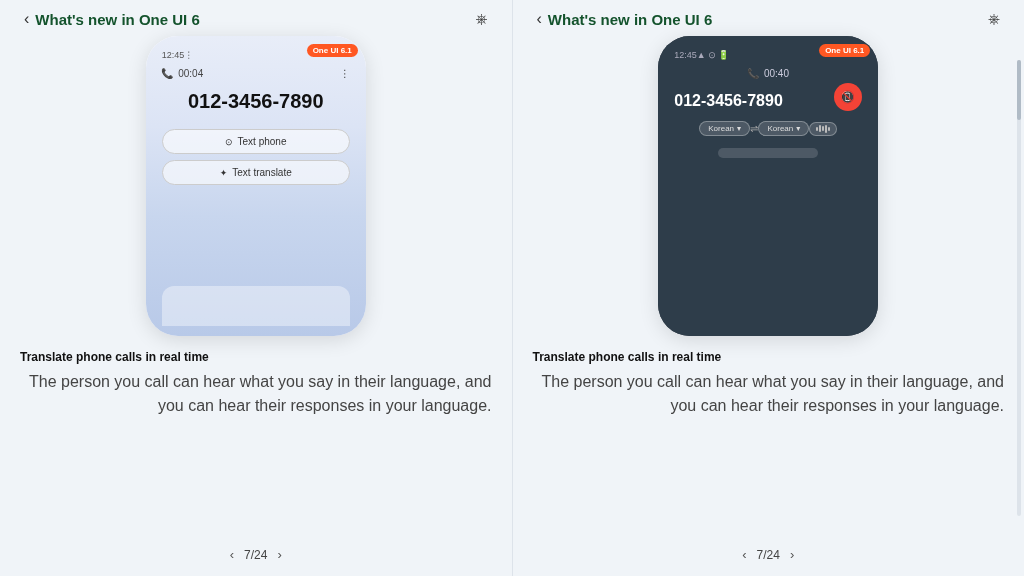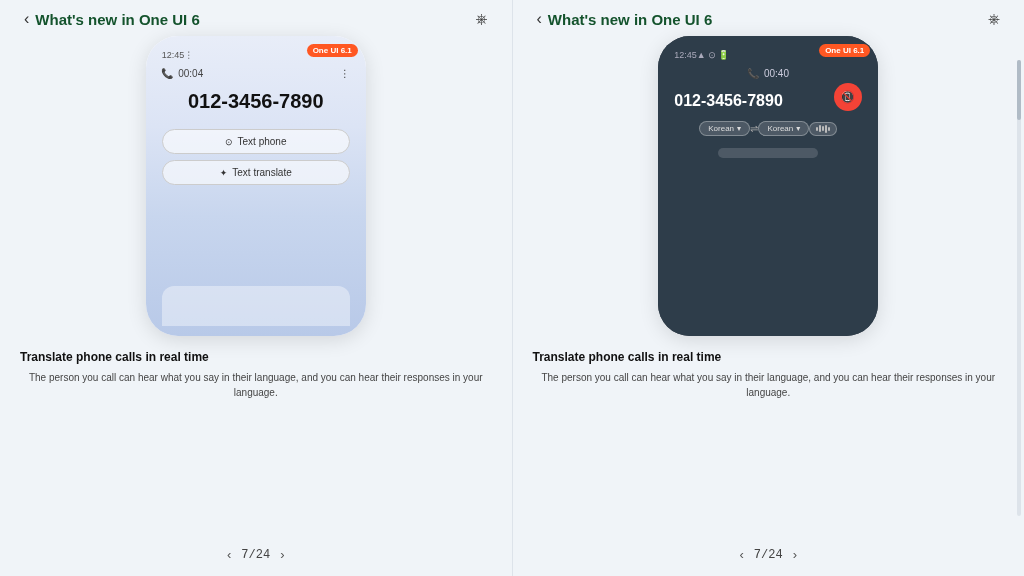--- a/index.html
+++ b/index.html
@@ -218,44 +218,43 @@
     
     .card-title {
       font-size: 12px;
       font-weight: 700;
       color: #111;
       margin-bottom: 6px;
       text-align: left;
       width: 100%;
     }
     .card-desc {
-      font-size: 10px;
+      font-size: 16px;
       color: #444;
       line-height: 1.5;
-      text-align: center;
+      text-align: right;
       width: 100%;
     }
 
     
     .pagination {
       display: flex;
       align-items: center;
       gap: 10px;
       margin-top: auto;
       padding-top: 10px;
     }
     .page-arrow {
       font-size: 13px;
       color: #555;
       cursor: pointer;
     }
     .page-text {
       font-size: 12px;
       color: #444;
-      font-family: Liberation Mono, monospace;
     }
 
     
     .scrollbar-track {
       position: absolute;
       right: 3px;
       top: 60px;
       bottom: 60px;
       width: 4px;
       background: #dde3ea;

